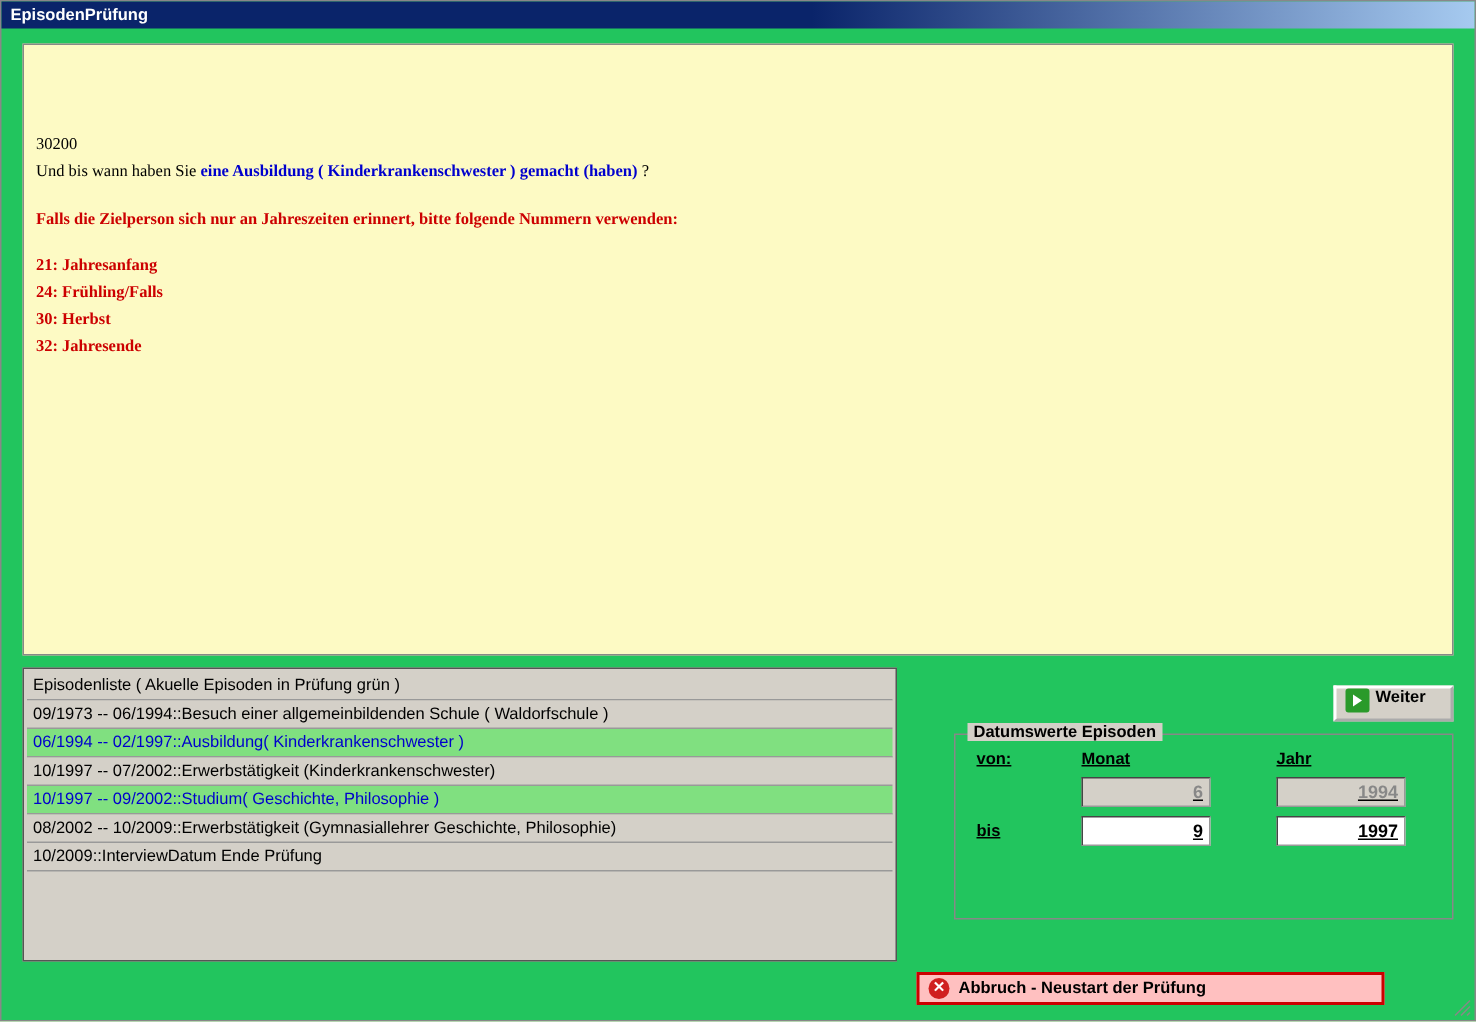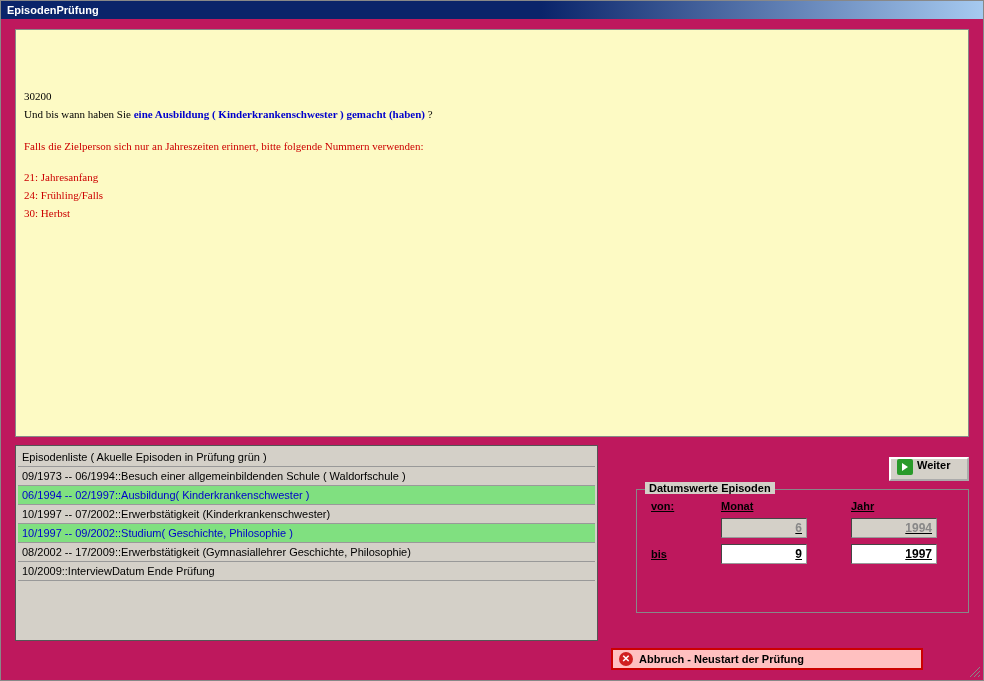--- a/index.html
+++ b/index.html
@@ -8,21 +8,21 @@
     font-family: "Tahoma", "Segoe UI", sans-serif;
     font-size: 12px;
     background: #fff;
     width: 984px;
     height: 681px;
     overflow: hidden;
   }
   .window {
     width: 984px;
     height: 681px;
-    background: #be185d;
+    background: #22c55e;
     border: 1px solid #888;
     position: relative;
   }
   .titlebar {
     height: 18px;
     background: linear-gradient(to right, #0a246a 0%, #0a246a 55%, #a6caf0 100%);
     color: #fff;
     font-weight: bold;
     font-size: 11px;
     padding: 2px 6px;
@@ -38,21 +38,21 @@
     height: 408px;
     padding: 60px 8px 8px 8px;
     font-family: "Times New Roman", serif;
     font-size: 11px;
     line-height: 1.25;
     overflow: hidden;
   }
   .textpanel .code { color: #000; }
   .textpanel .q-black { color: #000; }
   .textpanel .q-blue { color: #0000cd; font-weight: bold; }
-  .textpanel .red { color: #cc0000; font-weight: normal; }
+  .textpanel .red { color: #cc0000; font-weight: bold; }
   .textpanel p { margin: 0 0 4px 0; }
   .textpanel .gap { height: 14px; }
 
   .lower {
     display: flex;
     margin-top: 8px;
     gap: 28px;
   }
   .episodes-box {
     border: 1px solid #555;
@@ -204,32 +204,33 @@
       <p class="code">30200</p>
       <p>
         <span class="q-black">Und bis wann haben Sie </span><span class="q-blue">eine Ausbildung ( Kinderkrankenschwester ) gemacht (haben)</span><span class="q-black"> ?</span>
       </p>
       <div class="gap"></div>
       <p class="red">Falls die Zielperson sich nur an Jahreszeiten erinnert, bitte folgende Nummern verwenden:</p>
       <div class="gap"></div>
       <p class="red">21: Jahresanfang</p>
       <p class="red">24: Frühling/Falls</p>
       <p class="red">30: Herbst</p>
+      <p class="red">32: Jahresende</p>
     </div>
 
     <div class="lower">
 
       <div class="episodes-box">
         <div class="episodes-header">Episodenliste ( Akuelle Episoden in Prüfung grün )</div>
         <div id="episodes-rows">
             <div class="episode-row">09/1973 -- 06/1994::Besuch einer allgemeinbildenden Schule ( Waldorfschule )</div>
             <div class="episode-row highlight">06/1994 -- 02/1997::Ausbildung( Kinderkrankenschwester )</div>
             <div class="episode-row">10/1997 -- 07/2002::Erwerbstätigkeit (Kinderkrankenschwester)</div>
             <div class="episode-row highlight">10/1997 -- 09/2002::Studium( Geschichte, Philosophie )</div>
-            <div class="episode-row">08/2002 -- 17/2009::Erwerbstätigkeit (Gymnasiallehrer Geschichte, Philosophie)</div>
+            <div class="episode-row">08/2002 -- 10/2009::Erwerbstätigkeit (Gymnasiallehrer Geschichte, Philosophie)</div>
             <div class="episode-row">10/2009::InterviewDatum Ende Prüfung</div>
           </div>
       </div>
 
       <div class="right-col">
 
         <div class="weiter-btn">
           <span class="arrow-box">
             <svg width="10" height="10" viewBox="0 0 10 10">
                 <path d="M2 1 L8 5 L2 9 Z" fill="#fff"></path>

